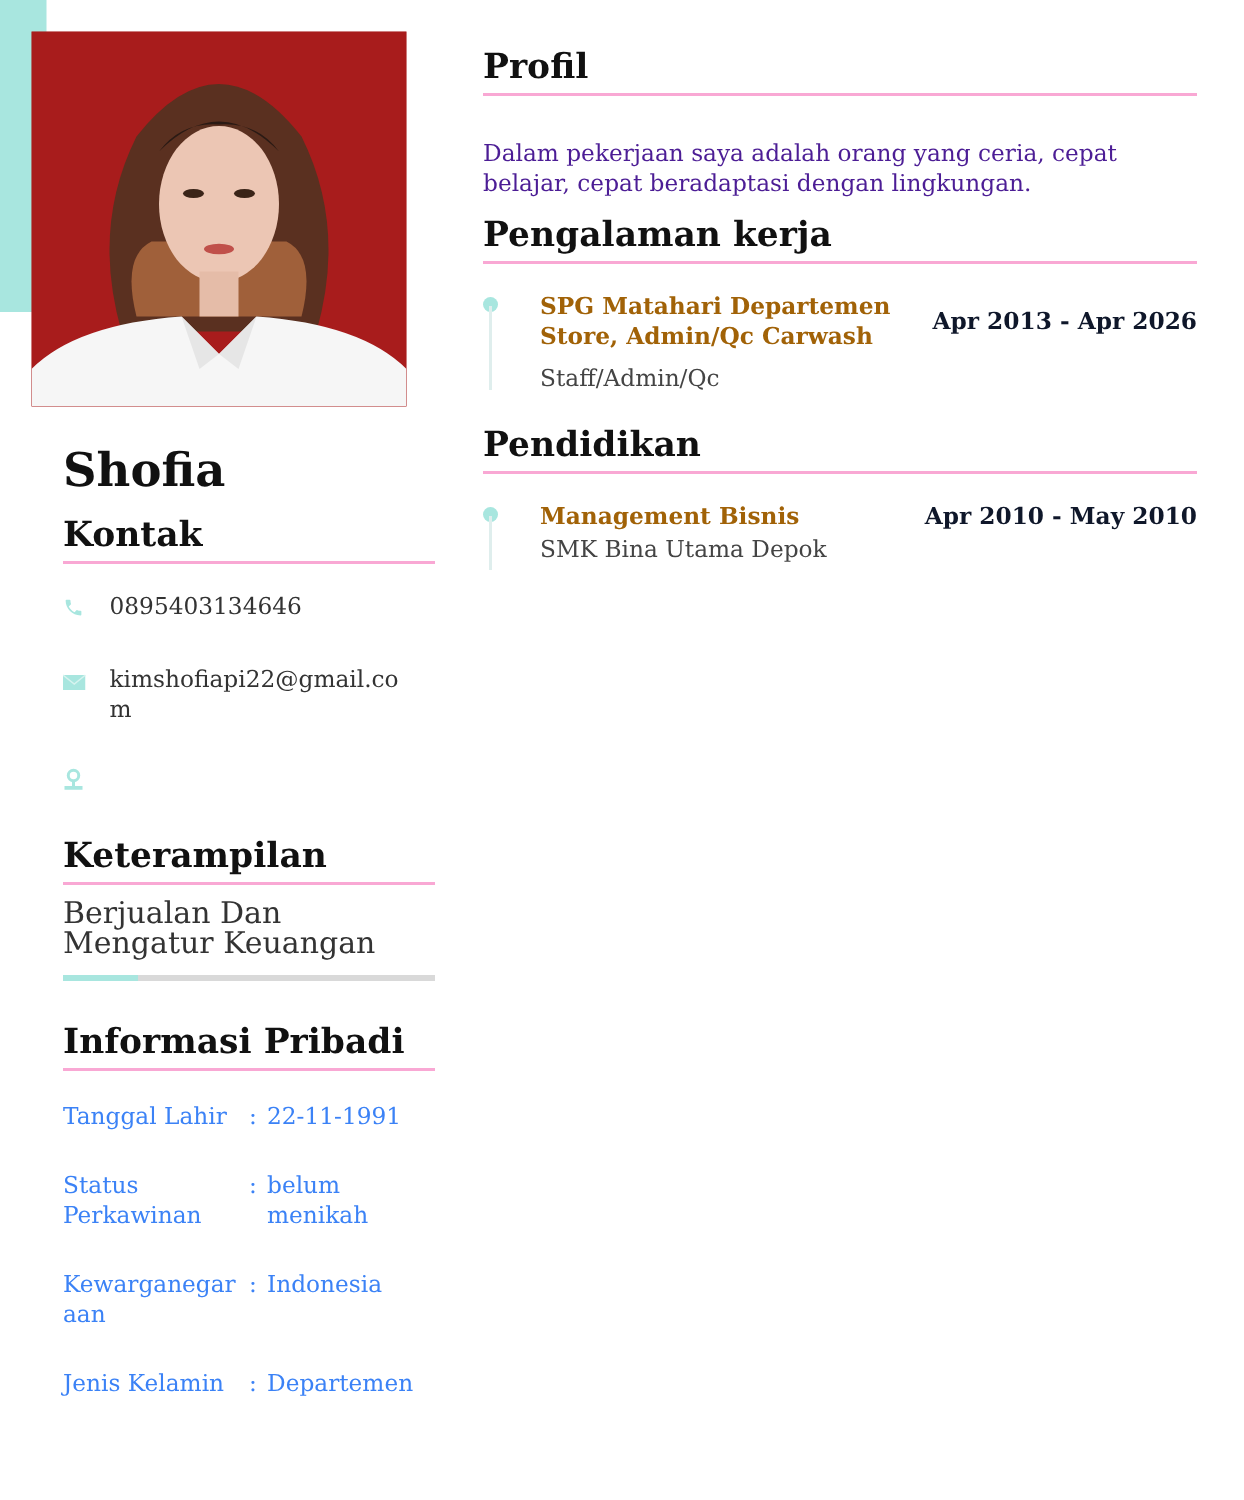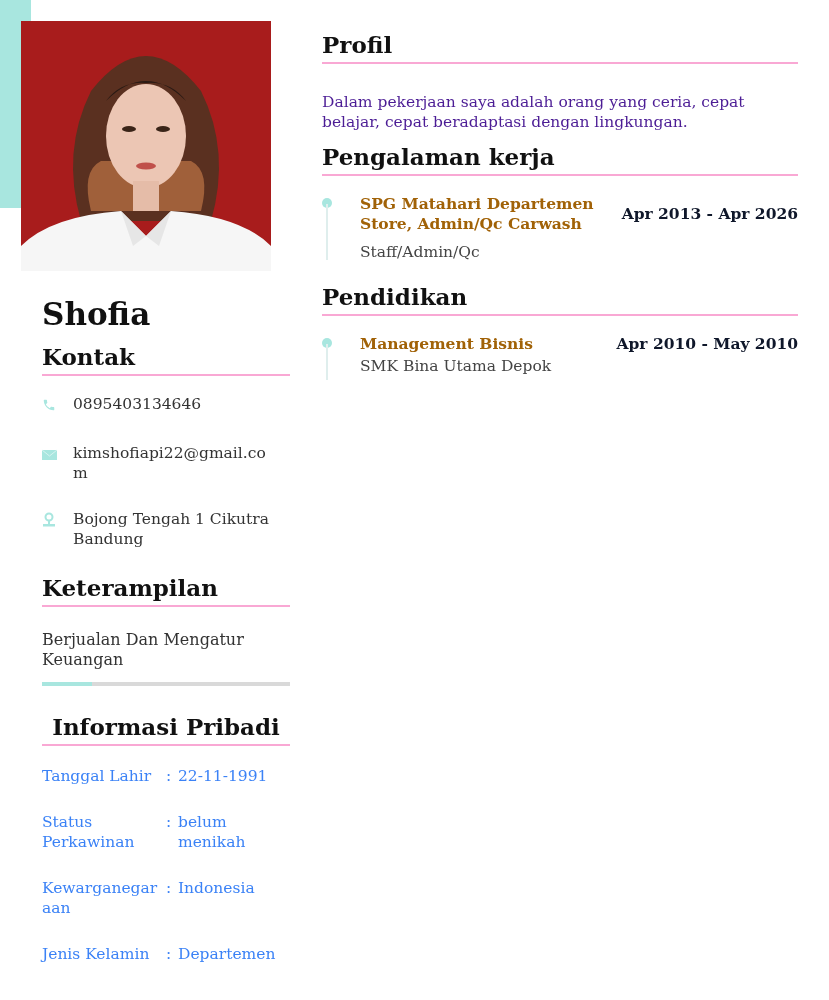--- a/index.html
+++ b/index.html
@@ -14,21 +14,21 @@
     .left { position: absolute; left: 42px; top: 292px; width: 248px; }
     .name { font-size: 31px; font-weight: bold; color: #111; line-height: 44px; }
 
     .sec-title { font-weight: bold; color: #111; font-size: 23px; line-height: 30px; padding-bottom: 2px; border-bottom: 2px solid #f9a8d4; }
 
     .contact-list { margin-top: 18px; }
     .contact-item { display: flex; align-items: flex-start; font-size: 15.5px; line-height: 20px; color: #333; margin-bottom: 26px; }
     .contact-item .ic { width: 31px; flex: none; padding-top: 3px; }
     .contact-item .txt { width: 200px; word-break: break-all; }
 
-    .skill-text { margin-top: 23px; font-size: 16px; line-height: 20px; color: #333; }
+    .skill-text { margin-top: 8px; font-size: 20px; line-height: 20px; color: #333; }
     .skill-bar { margin-top: 12px; height: 4px; background: #d9d9d9; position: relative; }
     .skill-bar .fill { position: absolute; left: 0; top: 0; height: 100%; background: #a8e6df; }
 
     .info-list { margin-top: 20px; }
     .info-row { display: flex; font-size: 15.5px; line-height: 20px; color: #3b82f6; margin-bottom: 26px; }
     .info-row .lbl { width: 124px; word-break: break-all; }
     .info-row .colon { width: 12px; }
     .info-row .val { width: 112px; }
 
     .right { position: absolute; left: 322px; top: 30px; width: 476px; }
@@ -87,31 +87,30 @@
       <span class="txt">kimshofiapi22@gmail.com</span>
     </div>
     <div class="contact-item">
       <span class="ic">
         <svg width="14" height="15" viewBox="0 0 14 15">
             <circle cx="7" cy="5" r="3.5" fill="none" stroke="#a8e6df" stroke-width="2"></circle>
             <rect x="1" y="12" width="12" height="2.5" fill="#a8e6df"></rect>
             <path d="M7 8.5 L7 12" stroke="#a8e6df" stroke-width="2"></path>
           </svg>
       </span>
-      <span class="txt" style="word-break:normal;">Bojong Tengah 1 Cikutra Bandung</span>
     </div>
   </div>
 
   <div class="sec-title" style="margin-top:-2px;">Keterampilan</div>
   <div class="skill-text">Berjualan Dan Mengatur Keuangan</div>
   <div class="skill-bar">
     <div class="fill" style="width:20%;"></div>
   </div>
 
-  <div class="sec-title" style="margin-top:26px;text-align:center;">Informasi Pribadi</div>
+  <div class="sec-title" style="margin-top:26px;">Informasi Pribadi</div>
   <div class="info-list">
     <div class="info-row">
       <span class="lbl">Tanggal Lahir</span>
       <span class="colon">:</span>
       <span class="val">22-11-1991</span>
     </div>
     <div class="info-row">
       <span class="lbl" style="word-break:normal;">Status Perkawinan</span>
       <span class="colon">:</span>
       <span class="val" style="width:80px;">belum menikah</span>

